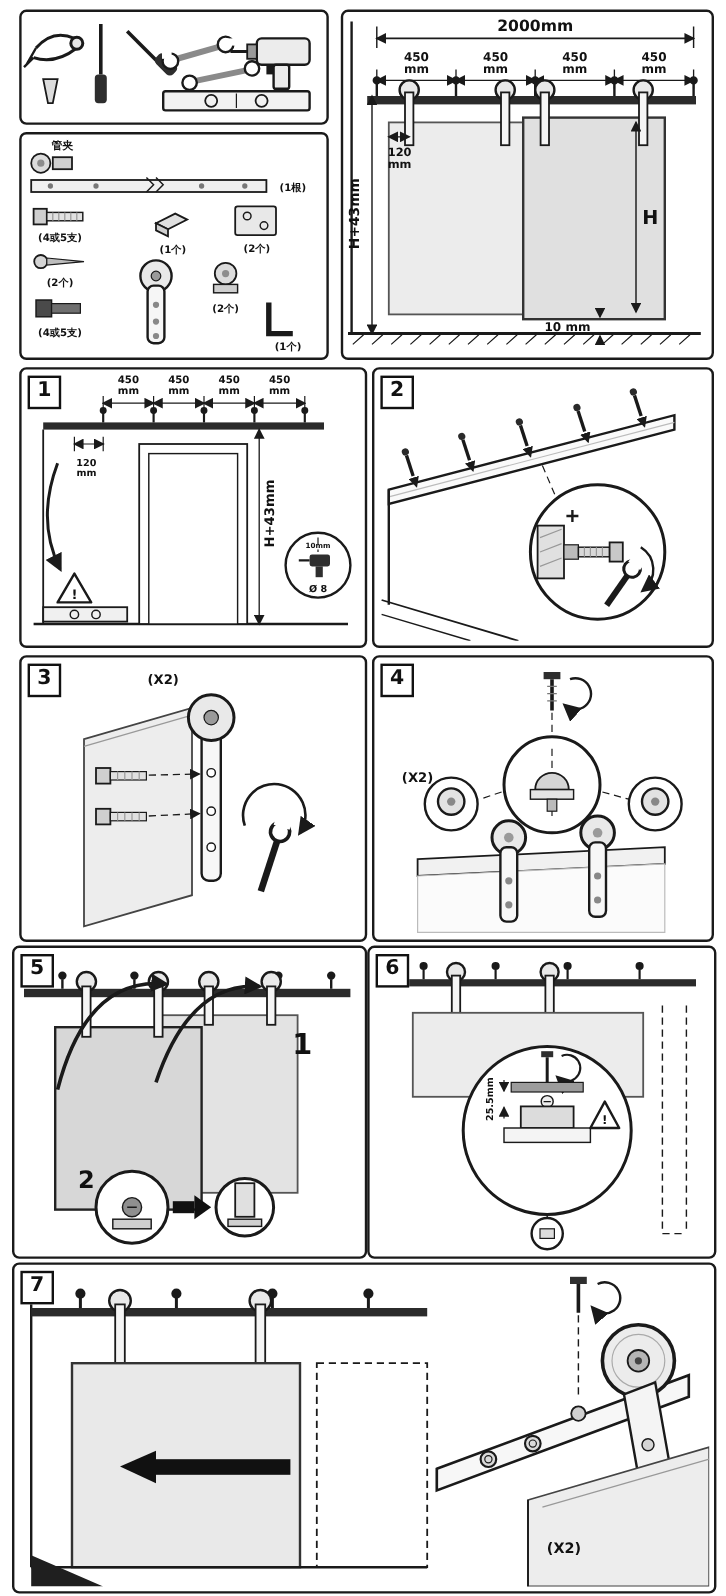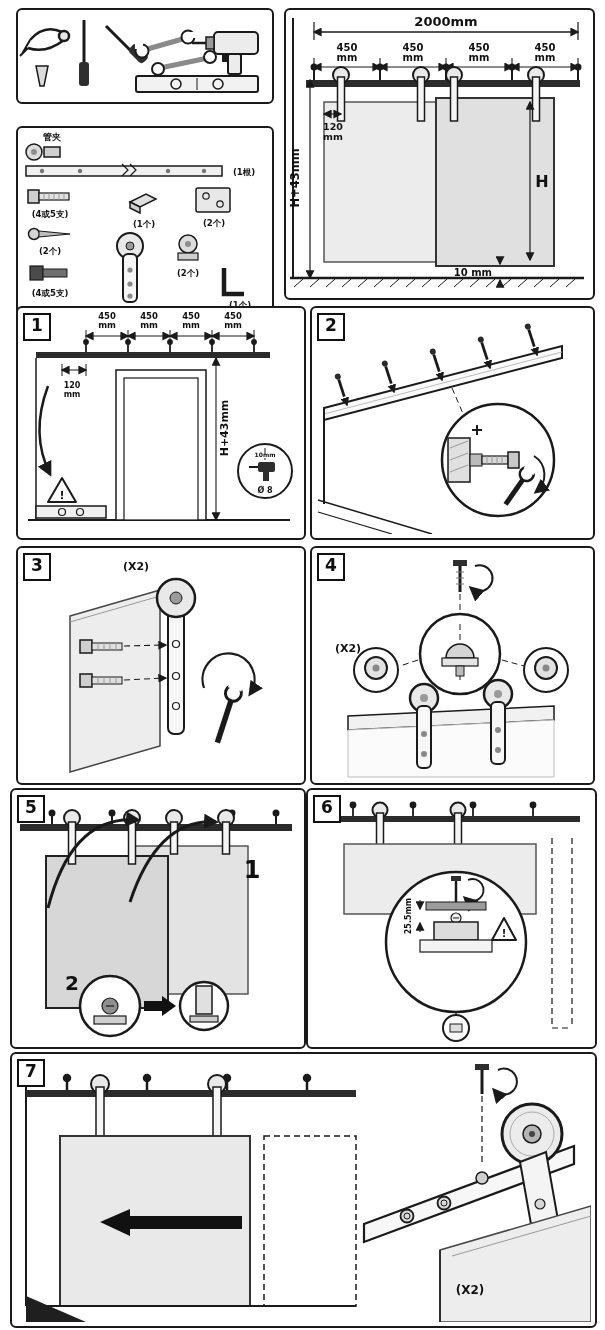--- a/index.html
+++ b/index.html
@@ -71,21 +71,21 @@
       </g>
       <g>
         <rect x="118" y="66" width="122" height="16" rx="2" fill="#f2f2f2" stroke="#1a1a1a" stroke-width="2"></rect>
         <circle cx="158" cy="74" r="5" class="ln" stroke-width="1.5"></circle>
         <circle cx="200" cy="74" r="5" class="ln" stroke-width="1.5"></circle>
         <line x1="179" y1="68" x2="179" y2="80" class="ln" stroke-width="1"></line>
       </g>
     </svg>
   </div>
 
-  <div class="panel" style="left:16px;top:126px;width:254px;height:186px;">
+  <div class="panel" style="left:16px;top:110px;width:254px;height:186px;">
     <svg width="250" height="182" viewBox="0 0 250 182">
       <text x="34" y="12" class="t" font-size="9">管夹</text>
       <g>
         <circle cx="16" cy="24" r="8" fill="#dcdcdc" stroke="#1a1a1a" stroke-width="1.5"></circle>
         <circle cx="16" cy="24" r="3" fill="#8d8d8d"></circle>
         <rect x="26" y="19" width="16" height="10" fill="#cfcfcf" stroke="#1a1a1a" stroke-width="1.5"></rect>
       </g>
       <g>
         <rect x="8" y="38" width="196" height="10" fill="#f0f0f0" stroke="#1a1a1a" stroke-width="1.5"></rect>
         <path d="M104,36 l6,6 l-6,6 M112,36 l6,6 l-6,6" class="ln" stroke-width="1.2"></path>

